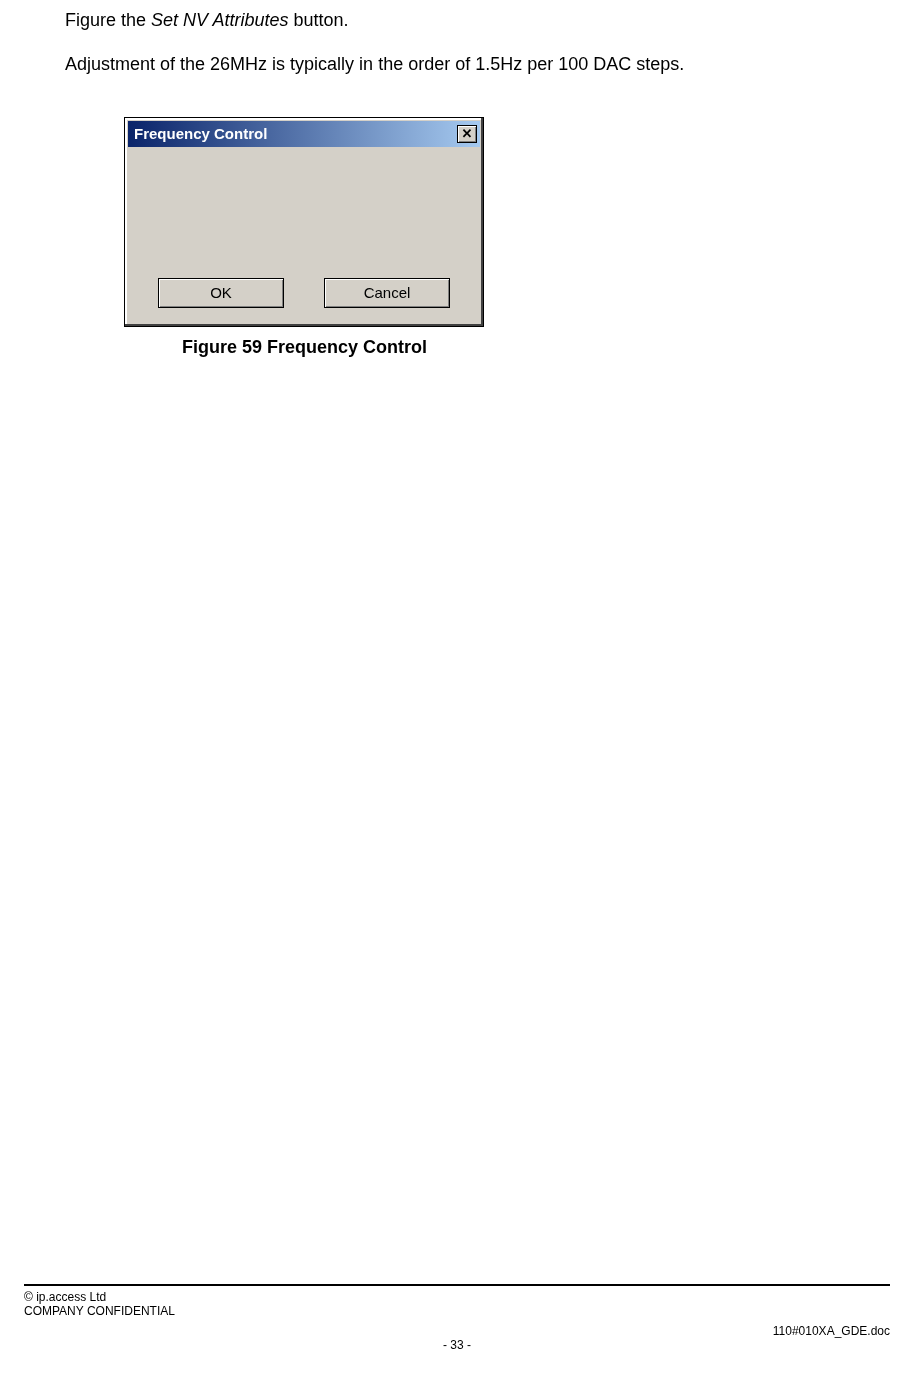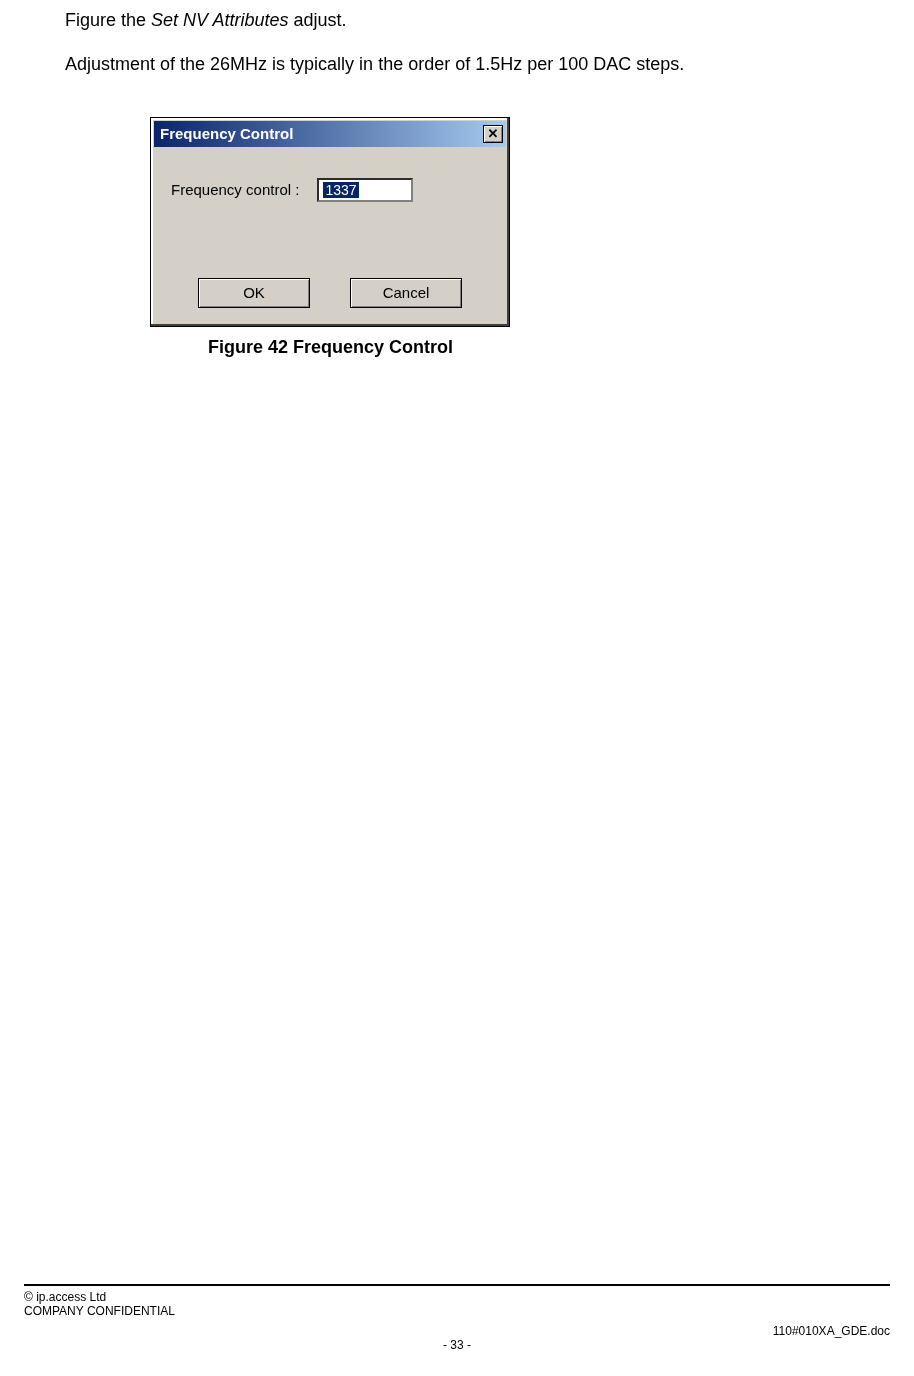--- a/index.html
+++ b/index.html
@@ -14,21 +14,21 @@
     }
     .content {
       padding: 8px 36px 0 65px;
     }
     .para {
       line-height: 1.35;
       margin-bottom: 20px;
     }
     .italic { font-style: italic; margin-top: 42px; }
     .dialog-wrap {
-      margin-left: 85px;
+      margin-left: 59px;
       margin-top: 40px;
     }
     .dialog {
       width: 360px;
       height: 210px;
       background: #d4d0c8;
       border: 1px solid #000;
       position: relative;
       box-shadow: inset -2px -2px 0 #404040, inset 2px 2px 0 #fff;
     }
@@ -90,21 +90,21 @@
     .dialog-buttons {
       position: absolute;
       bottom: 18px;
       left: 0;
       right: 0;
       display: flex;
       justify-content: center;
       gap: 40px;
     }
     .win-btn {
-      width: 112px;
+      width: 126px;
       height: 30px;
       background: #d4d0c8;
       border: 1px solid #000;
       box-shadow: inset 1px 1px 0 #fff, inset -1px -1px 0 #808080;
       font-size: 15px;
       font-family: Tahoma, Arial, sans-serif;
       display: flex;
       align-items: center;
       justify-content: center;
       cursor: pointer;
@@ -136,44 +136,38 @@
     .footer-page {
       text-align: center;
       font-size: 12px;
     }
   </style>
 </head>
 <body>
 
 <div class="content">
   <p class="para">
-    <span>Figure the </span><span class="italic">Set NV Attributes</span><span> adjust.</span>
+    <span>Figure the </span><span class="italic">Set NV Attributes</span><span> button.</span>
   </p>
   <p class="para">Adjustment of the 26MHz is typically in the order of 1.5Hz per 100 DAC steps.</p>
 
   <div class="dialog-wrap">
     <div class="dialog">
       <div class="titlebar">
         <span class="titlebar-text">Frequency Control</span>
         <div class="close-btn">
           <span>✕</span>
         </div>
       </div>
-      <div class="dialog-body">
-        <span class="field-label">Frequency control :</span>
-        <div class="field-input">
-          <span class="field-value">1337</span>
-        </div>
-      </div>
       <div class="dialog-buttons">
         <div class="win-btn">OK</div>
         <div class="win-btn">Cancel</div>
       </div>
     </div>
-    <div class="caption">Figure 42 Frequency Control</div>
+    <div class="caption">Figure 59 Frequency Control</div>
   </div>
 </div>
 
 <div class="footer">
   <hr class="footer-hr">
   <div class="footer-row">
     <div class="footer-left">
       <div>© ip.access Ltd</div>
     </div>
   </div>

